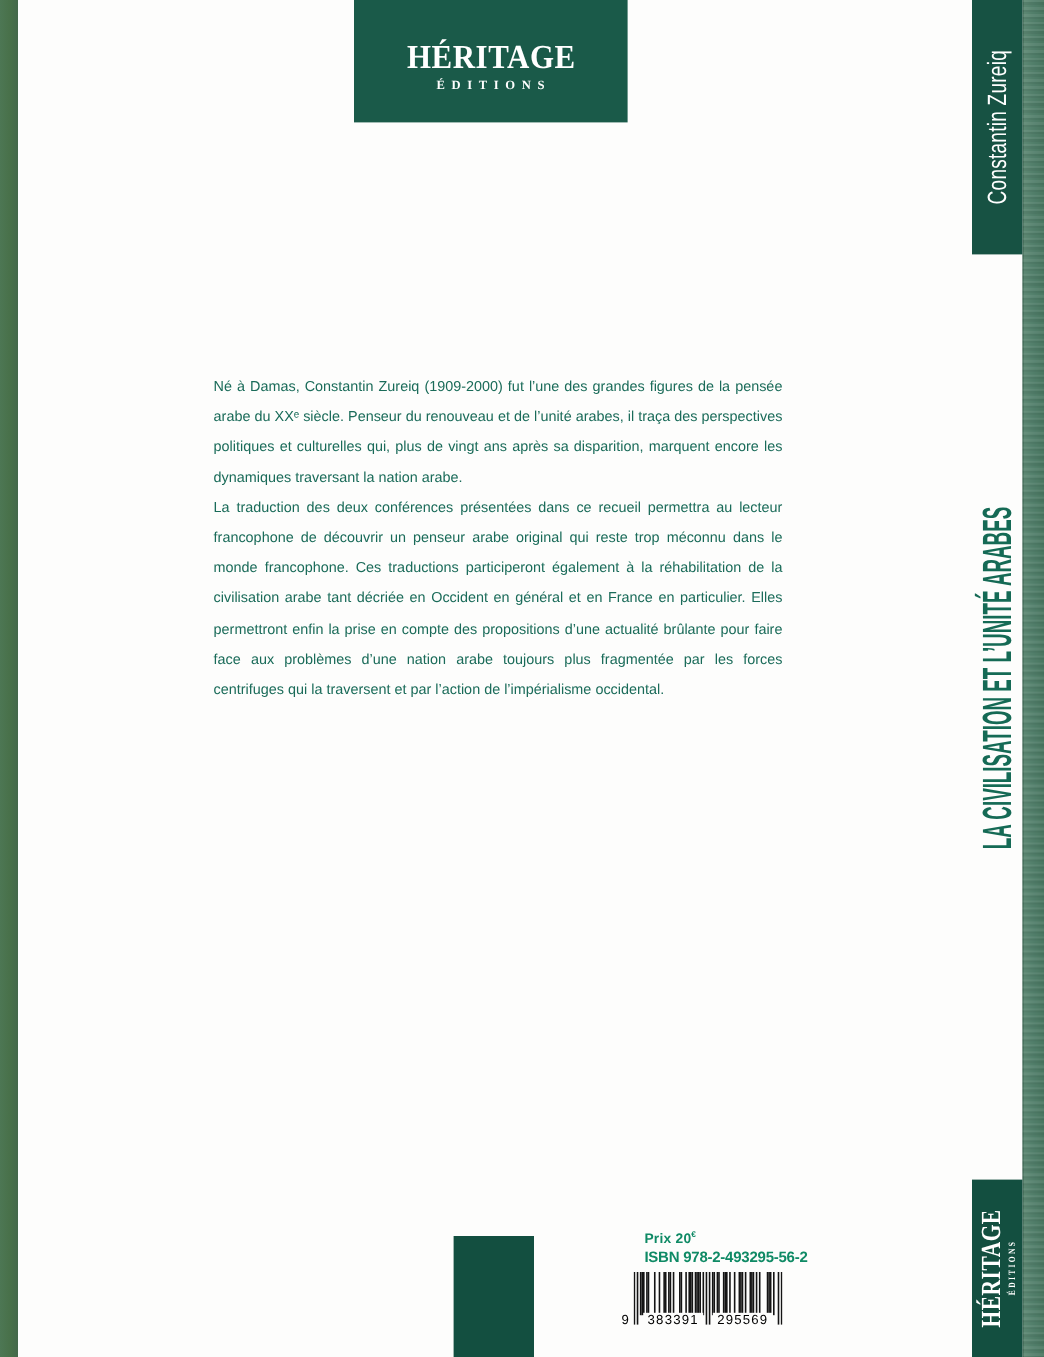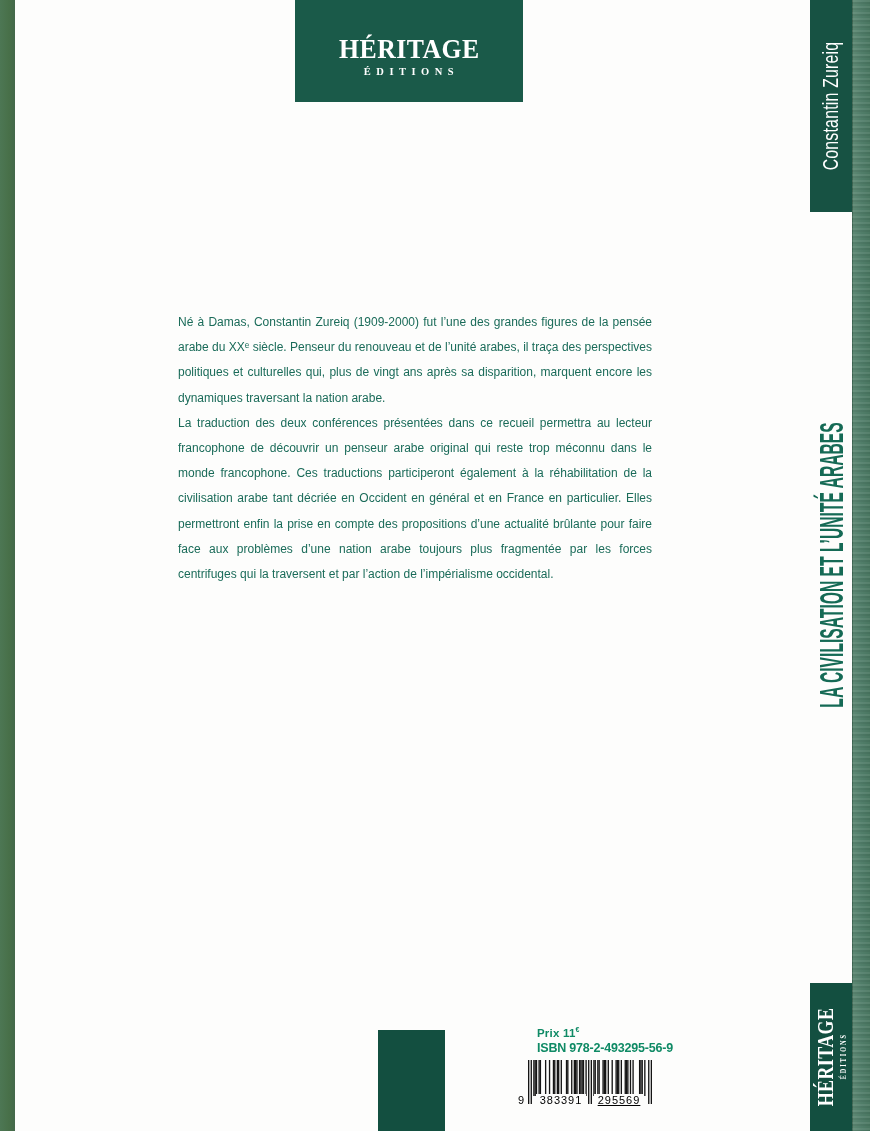--- a/index.html
+++ b/index.html
@@ -101,21 +101,21 @@
   .barcode{
     position:absolute;left:528px;top:1060px;width:124px;height:52px;
   }
   .barcode svg{position:absolute;left:0;top:0;}
   .bc-digits{
     position:absolute;left:0;top:32px;width:124px;height:16px;
     font-size:11px;color:#000;letter-spacing:1px;
   }
   .bc-first{position:absolute;left:-10px;top:2px;background:transparent;}
   .bc-left{position:absolute;left:8px;top:2px;width:50px;text-align:center;background:#fdfdfc;}
-  .bc-right{position:absolute;left:66px;top:2px;width:50px;text-align:center;background:#fdfdfc;text-decoration:underline;}
+  .bc-right{position:absolute;left:66px;top:2px;width:50px;text-align:center;background:#fdfdfc;}
 </style>
 </head>
 <body>
 
 <div class="cover">
 
   <div class="strip-left"></div>
   <div class="strip-right"></div>
 
   <div class="logo-box">
@@ -139,24 +139,24 @@
   <div class="pub-box">
     <div class="pub-block">
       <div class="pub-name">HÉRITAGE</div>
       <div class="pub-sub">ÉDITIONS</div>
     </div>
   </div>
 
   <div class="bottom-rect"></div>
 
   <div class="price-line">
-    <span>Prix 11</span><sup>€</sup>
-  </div>
-
-  <div class="isbn-line">ISBN 978-2-493295-56-9</div>
+    <span>Prix 20</span><sup>€</sup>
+  </div>
+
+  <div class="isbn-line">ISBN 978-2-493295-56-2</div>
 
   <div class="barcode">
     <svg id="barcode-svg" width="124" height="44" viewBox="0 0 95 44" preserveAspectRatio="none">
         <rect x="0" y="0" width="1.02" height="44" fill="#141414"></rect>
         <rect x="2" y="0" width="1.02" height="44" fill="#141414"></rect>
         <rect x="4" y="0" width="1.02" height="36" fill="#141414"></rect>
         <rect x="5" y="0" width="1.02" height="36" fill="#141414"></rect>
         <rect x="6" y="0" width="1.02" height="36" fill="#141414"></rect>
         <rect x="8" y="0" width="1.02" height="36" fill="#141414"></rect>
         <rect x="9" y="0" width="1.02" height="36" fill="#141414"></rect>

